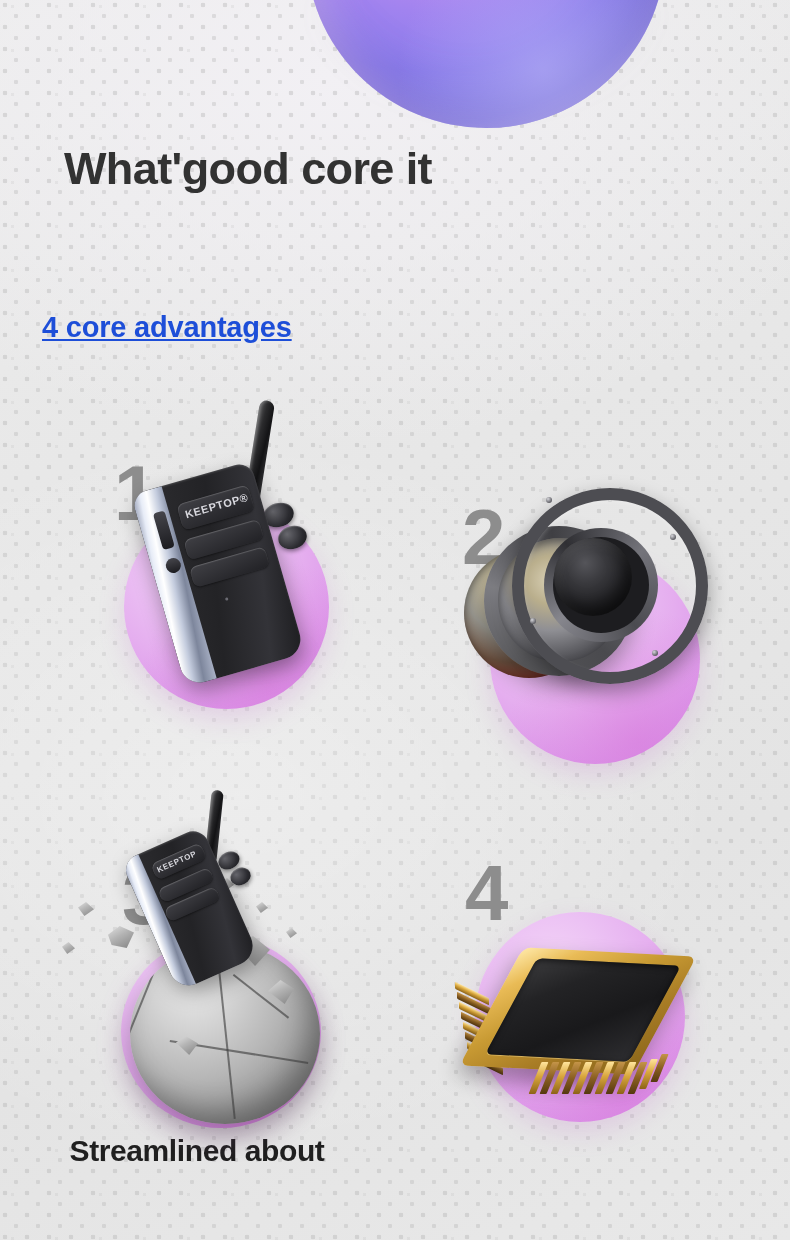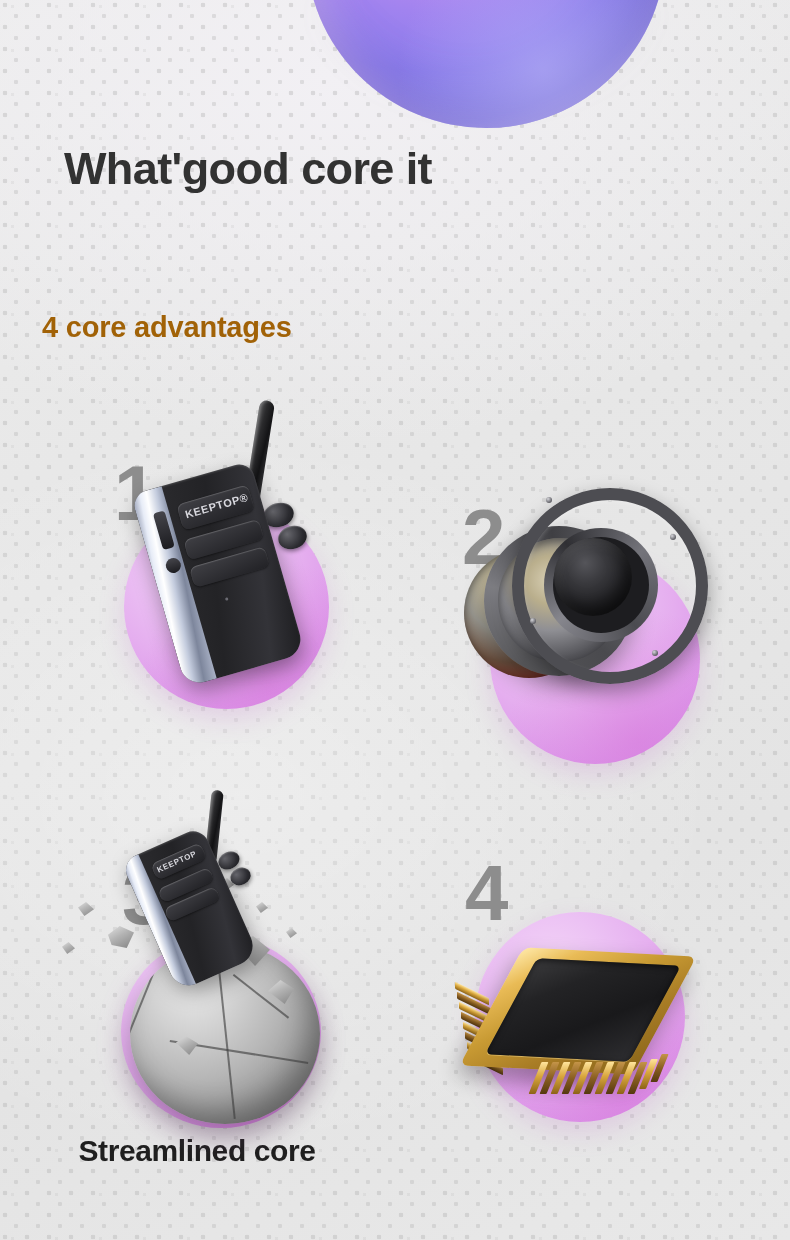--- a/index.html
+++ b/index.html
@@ -95,24 +95,25 @@
     color: #323232;
     font-size: 45px;
     font-weight: 700;
     line-height: 1.32;
     letter-spacing: -0.6px;
   }
   .subhead {
     position: absolute;
     left: 42px;
     top: 311px;
-    color: #a16207;
+    color: #1d4ed8;
     font-size: 29px;
     font-weight: 700;
     letter-spacing: -0.2px;
+    text-decoration: underline;
   }
 
   
   .grid {
     position: absolute;
     left: 0;
     top: 392px;
     width: 790px;
   }
   .cell {
@@ -380,21 +381,21 @@
             <div class="wt-sidebtn" style="left:16px; top:24px; width:12px; height:38px;"></div>
             <div class="wt-sidebtn" style="left:14px; top:72px; width:15px; height:15px; border-radius:50%;"></div>
             <div class="wt-panel" style="left:41px; top:22px; width:74px; height:27px;"></div>
             <div class="wt-brand" style="left:47px; top:28px; font-size:11px;">KEEPTOP®</div>
             <div class="wt-panel" style="left:38px; top:58px; width:78px; height:21px;"></div>
             <div class="wt-panel" style="left:36px; top:86px; width:78px; height:21px;"></div>
             <div class="wt-dot" style="left:62px; top:125px;"></div>
           </div>
         </div>
       </div>
-      <div class="caption cap-1">Streamlined core</div>
+      <div class="caption cap-1">Streamlined about</div>
     </div>
 
     <div class="cell cell-2">
       <div class="stage">
         <div class="disc d2"></div>
         <div class="numeral n2">2</div>
 
         <div class="spk" style="left:55px; top:32px; width:260px; height:250px;">
           <div class="spk-magnet" style="left:14px; top:76px; width:130px; height:130px;"></div>
           <div class="spk-basket" style="left:34px; top:54px; width:150px; height:150px; border-radius:50%;"></div>

